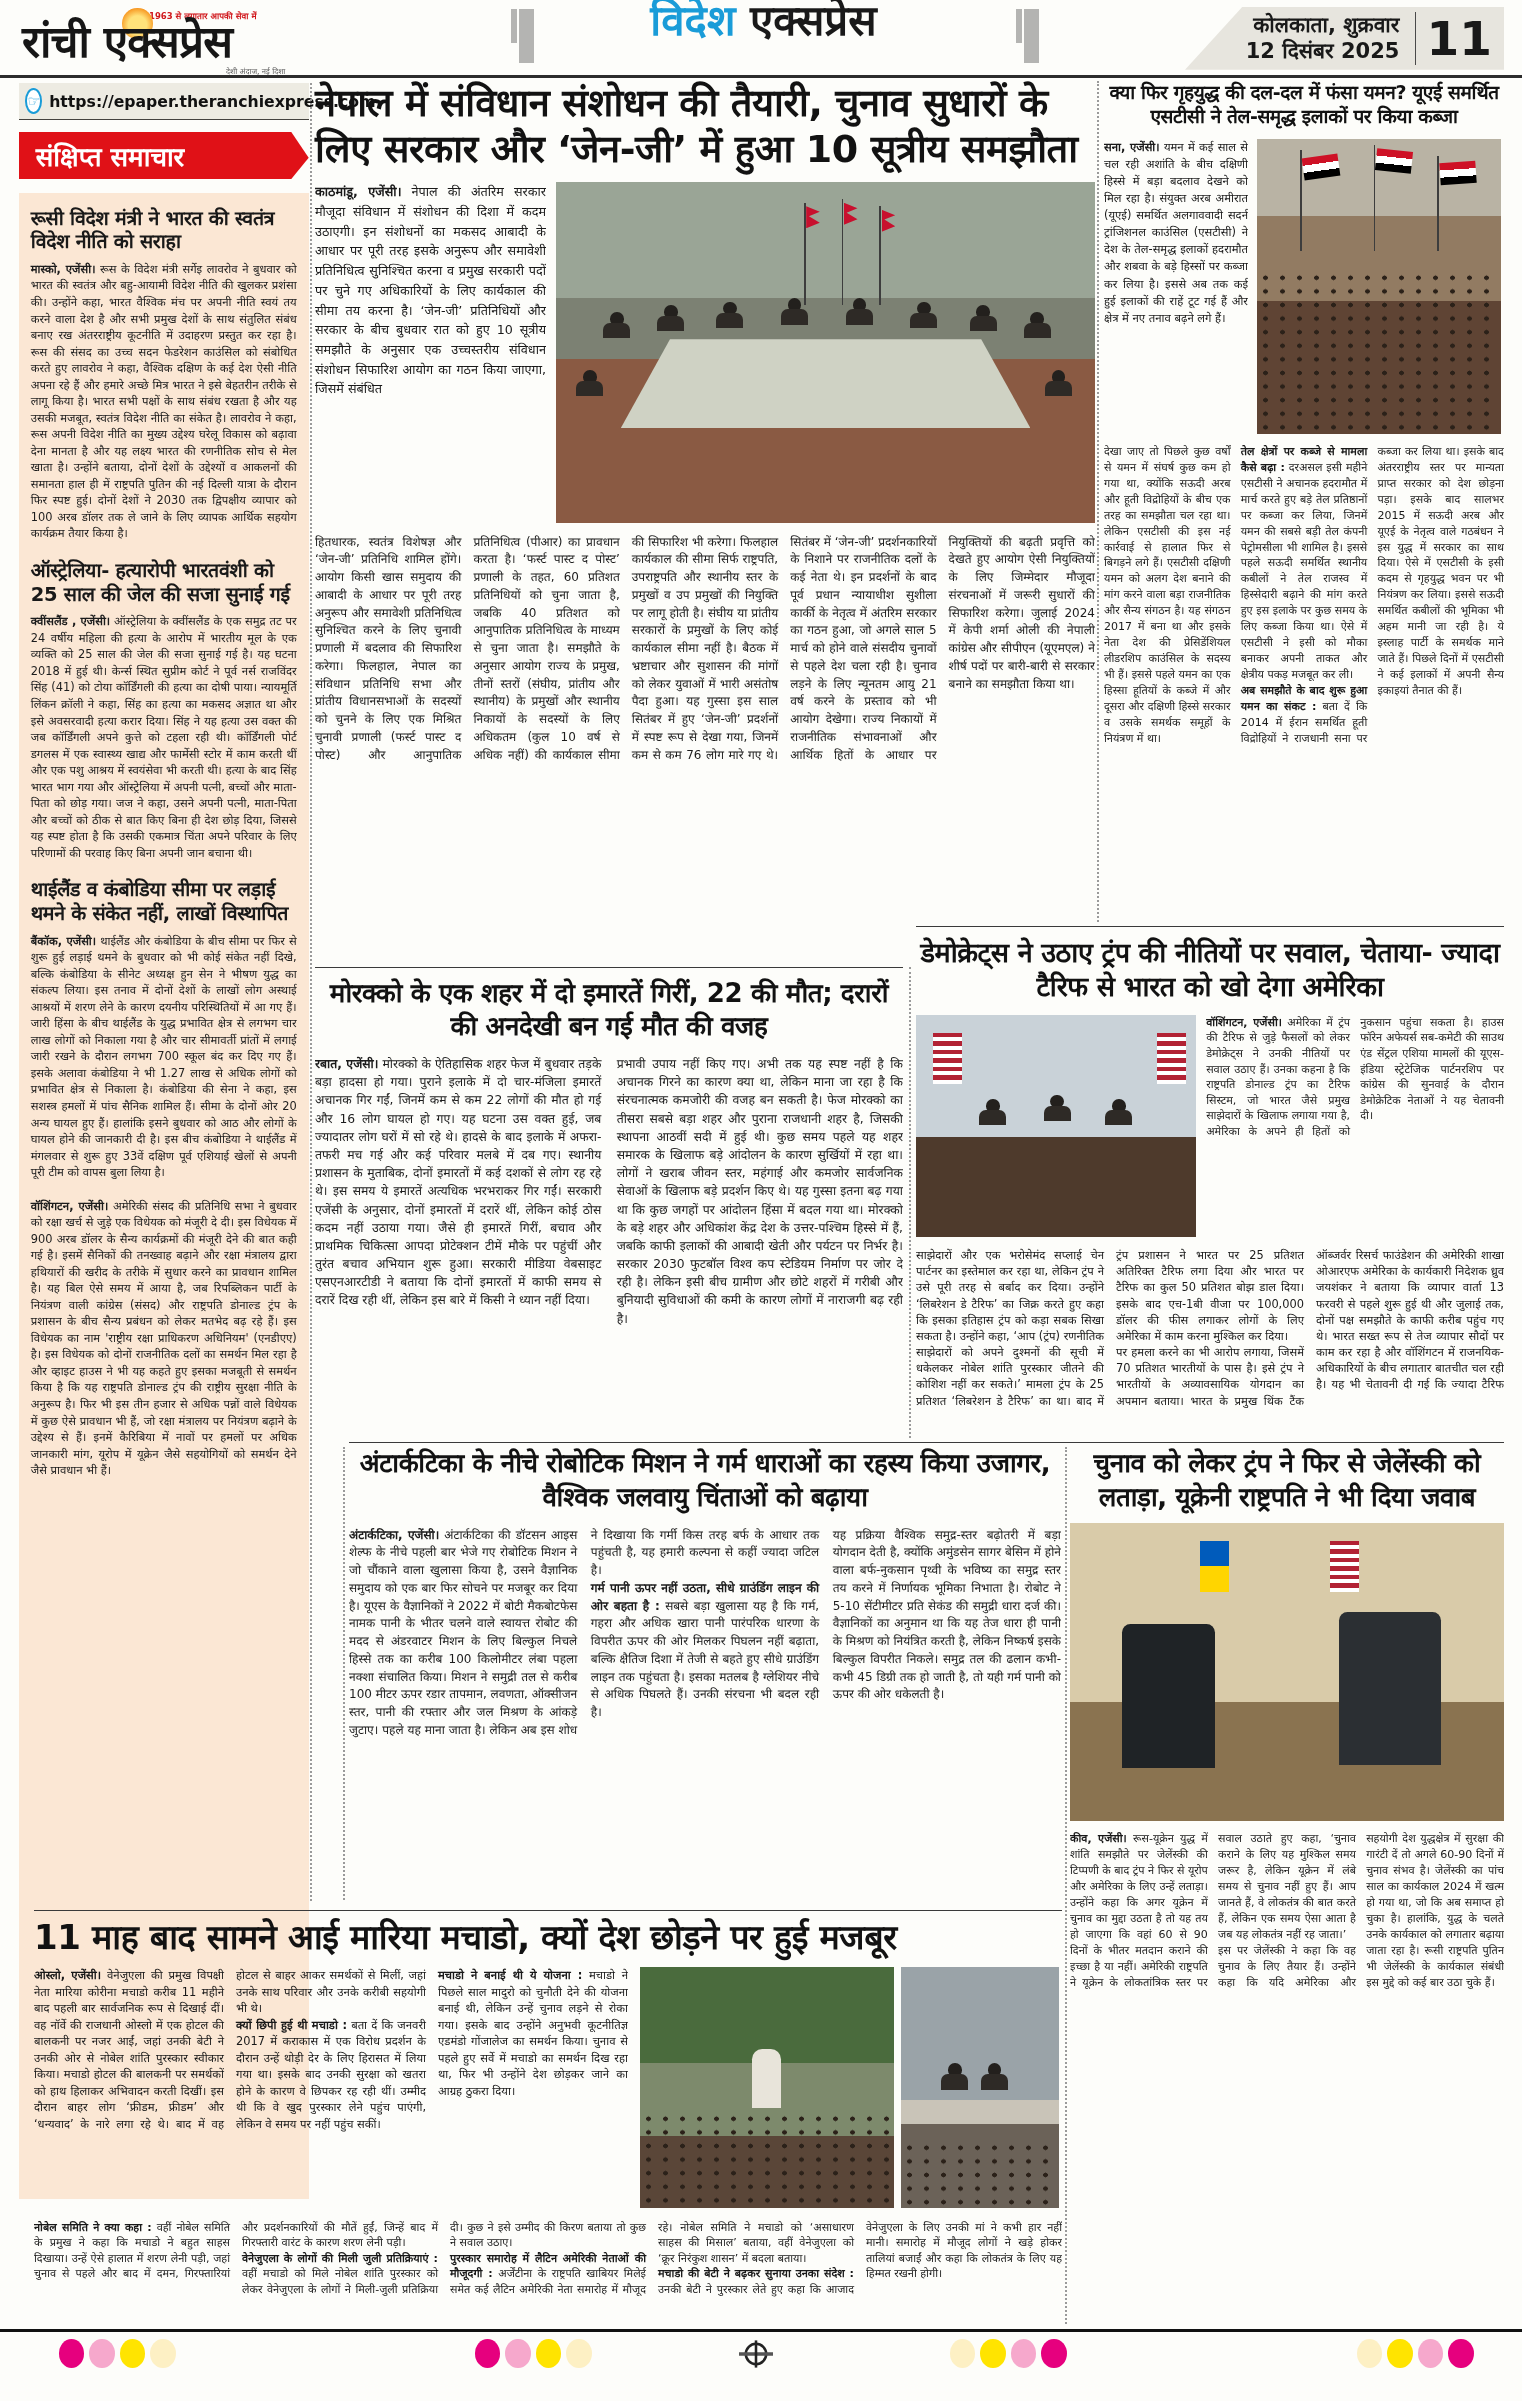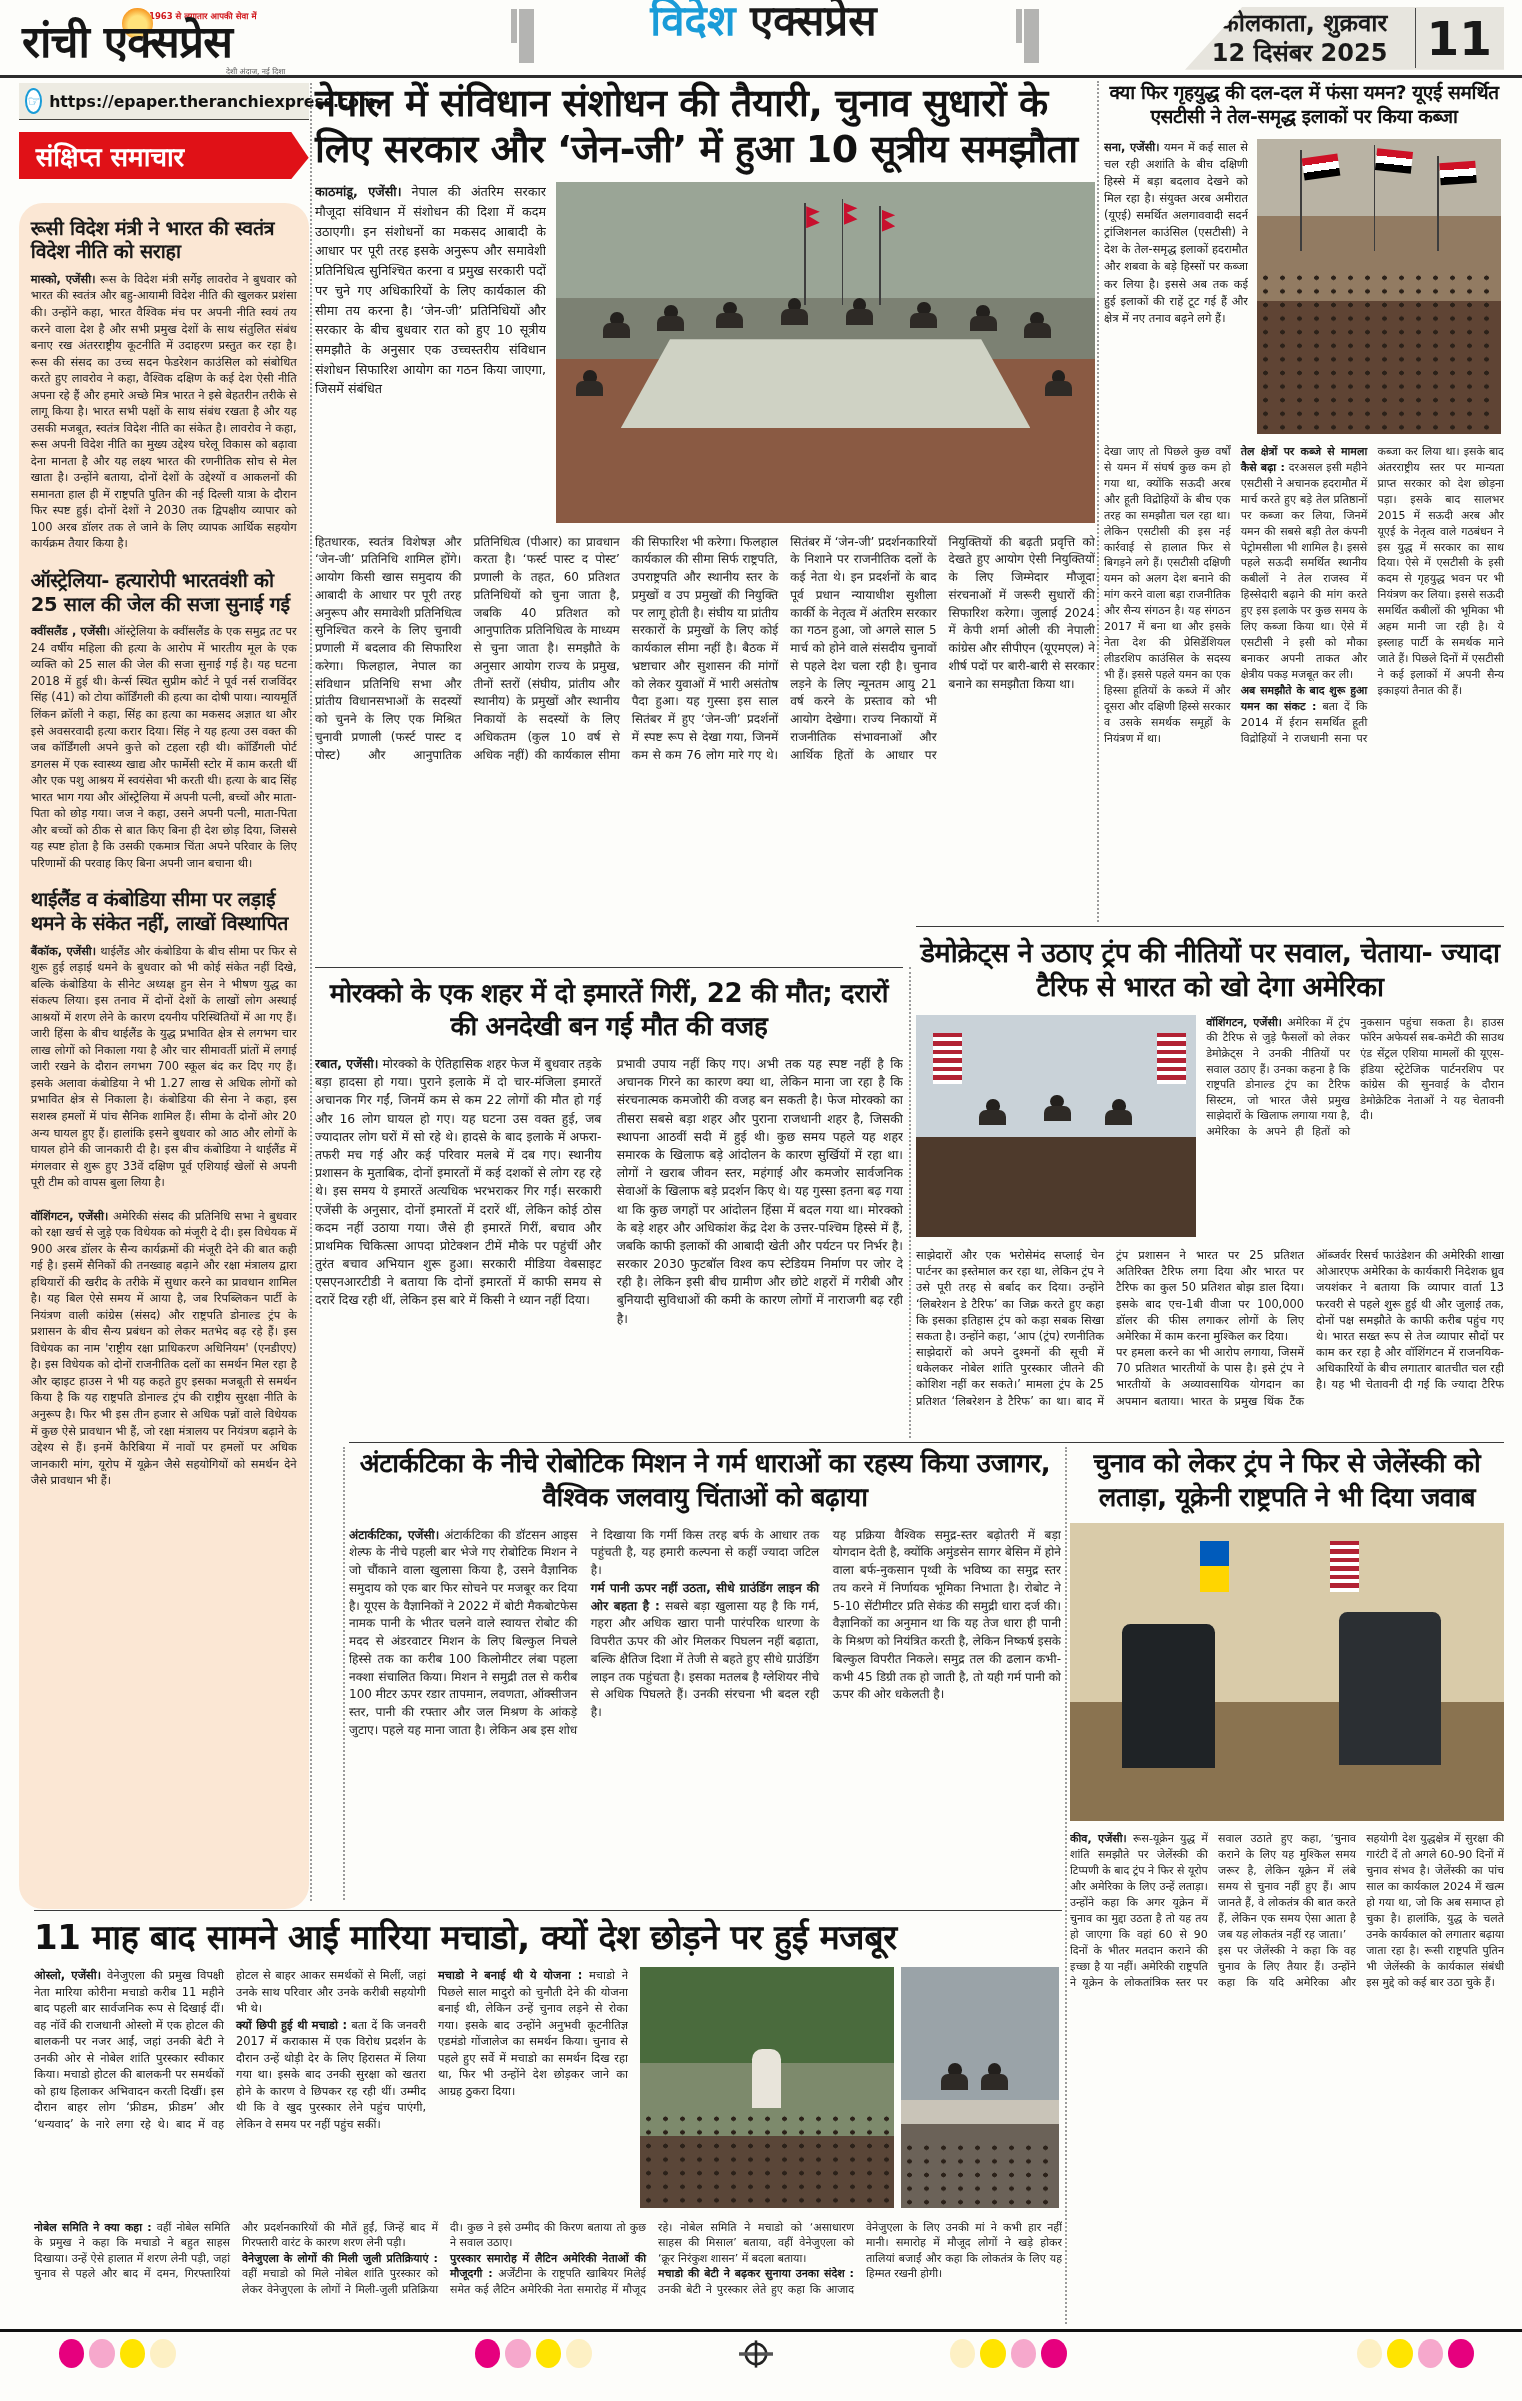--- a/index.html
+++ b/index.html
@@ -19,42 +19,42 @@
     background:radial-gradient(circle at 50% 55%, #ffe27a 0 40%, #f7941d 75%, rgba(247,148,29,0) 76%);}
   .logo-tag-bottom{position:absolute;left:204px;top:61px;font-size:7.6px;color:#555;}
   .section-title{position:absolute;left:543px;top:0;width:441px;text-align:center;font-size:42px;font-weight:800;line-height:1;}
   .section-title .blue{color:var(--blue);}
   .bracket{position:absolute;top:8.5px;width:15.3px;height:54px;background:#b4b4b2;}
   .bracket:after{content:"";position:absolute;left:-8.5px;top:0;width:6.8px;height:34px;background:#b4b4b2;}
   .bk-l{left:519px;}
   .bk-r{left:1024px;}
   .issue-box{position:absolute;left:1185px;top:6.8px;width:319px;height:63px;background:#e7e5de;
     clip-path:polygon(18% 0,100% 0,100% 100%,0 100%);display:flex;align-items:center;justify-content:flex-end;}
-  .issue-text{text-align:right;font-weight:700;font-size:24px;line-height:1.25;padding-right:28px;border-right:1.7px solid #4a4a4a;}
+  .issue-text{text-align:right;font-weight:700;font-size:21px;line-height:1.25;padding-right:16px;border-right:1.7px solid #4a4a4a;}
   .page-num{font-size:47px;font-weight:800;padding:0 12px 0 10.2px;}
   .head-rule{position:absolute;left:0px;top:75px;width:1523px;height:2.5px;background:#2c2c2c;}
 
   
   .vsep{position:absolute;width:0;border-left:2.5px dotted #9a9a9a;}
   .hrule{position:absolute;height:0;border-top:1.7px solid #3a3a3a;}
   .bodytxt{font-size:12px;line-height:1.48;text-align:justify;color:#1c1c1c;}
   .dateline{font-weight:800;}
   .subhead{font-weight:800;}
   .headline{font-weight:800;color:#121212;letter-spacing:-0.4px;}
   .clip{overflow:hidden;}
 
   
   .briefs{position:absolute;left:18.7px;top:83px;width:290px;height:1820px;}
   .url-bar{height:37px;background:#edebe2;border-bottom:1.7px solid #44423e;display:flex;align-items:center;gap:6.8px;padding:0 6.8px;}
   .url-icon{width:25.4px;height:25.4px;border-radius:50%;background:#fff;border:2.5px solid var(--blue);color:var(--blue);
     font-size:14.4px;display:flex;align-items:center;justify-content:center;}
   .url-text{font-weight:800;font-size:15.7px;color:#111;}
   .brief-banner{margin-top:12px;height:47px;background:var(--red);color:#fff;display:flex;align-items:center;
     padding-left:17px;font-size:26px;font-weight:800;clip-path:polygon(0 0,94% 0,100% 55%,94% 100%,0 100%);}
-  .brief-box{margin-top:24px;background:var(--peach);height:1706px;padding:13.6px 12px;overflow:hidden;border-radius:24px;}
+  .brief-box{margin-top:14px;background:var(--peach);height:2006px;padding:13.6px 12px;overflow:hidden;}
   .brief{margin-bottom:17px;}
   .brief-hl{font-size:19.5px;font-weight:800;line-height:1.22;margin-bottom:6.8px;letter-spacing:-0.3px;}
   .brief .bodytxt{font-size:11.4px;line-height:1.45;}
 
   
   .nepal{position:absolute;left:315px;top:81px;width:780px;height:878px;}
   .nepal .headline{font-size:38px;line-height:1.2;}
   .nepal-row{display:flex;gap:10.2px;margin-top:10.2px;}
   .nepal-intro{width:231px;height:341px;overflow:hidden;font-size:12.7px;line-height:1.55;text-align:justify;}
   .nepal-body{margin-top:10.2px;height:383px;column-count:5;column-gap:12px;overflow:hidden;}

